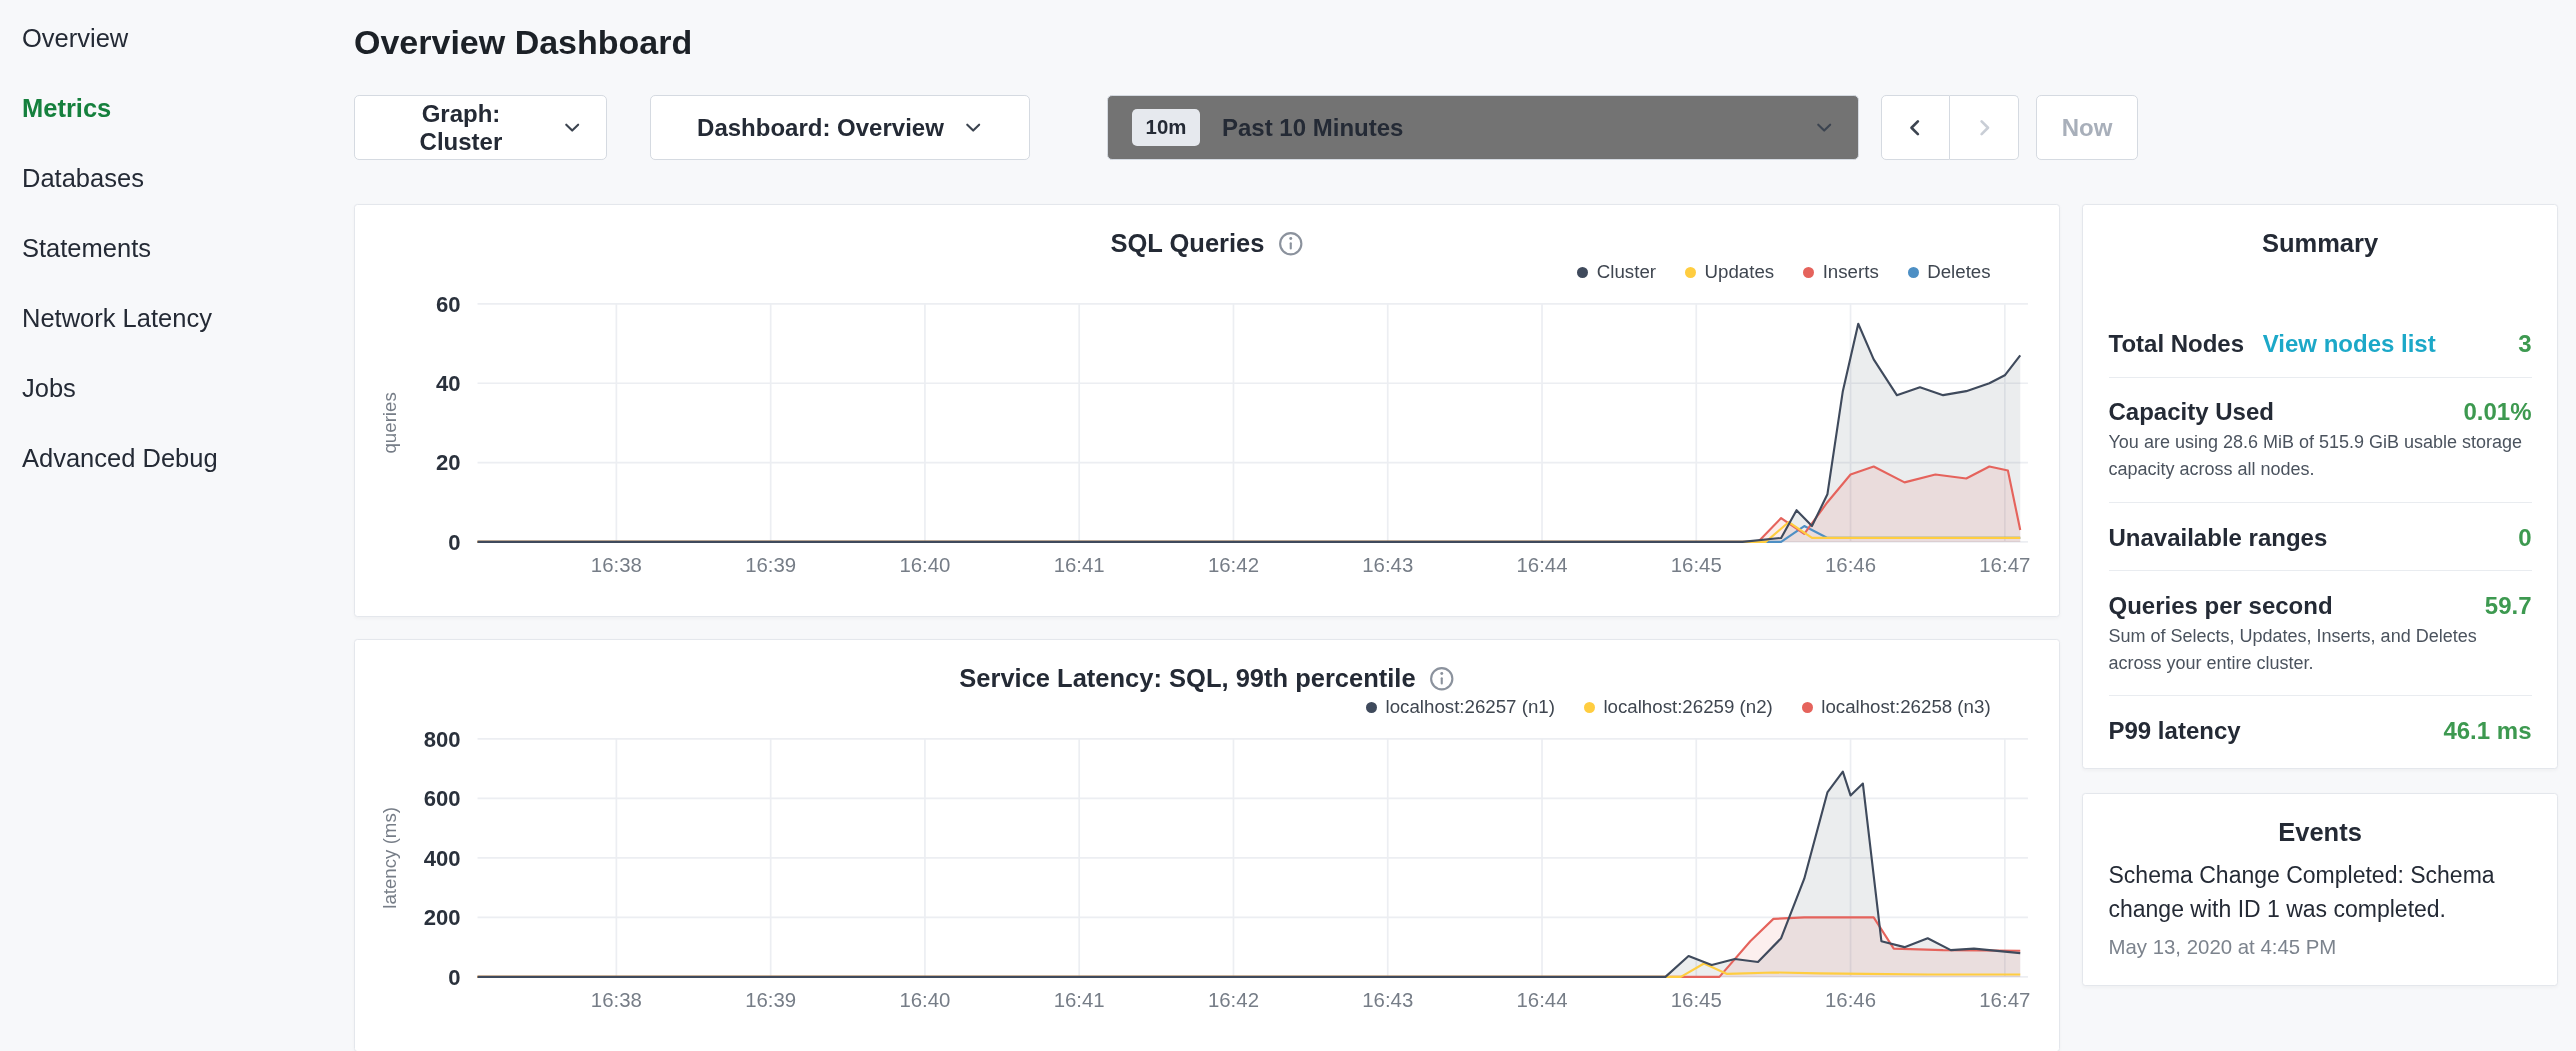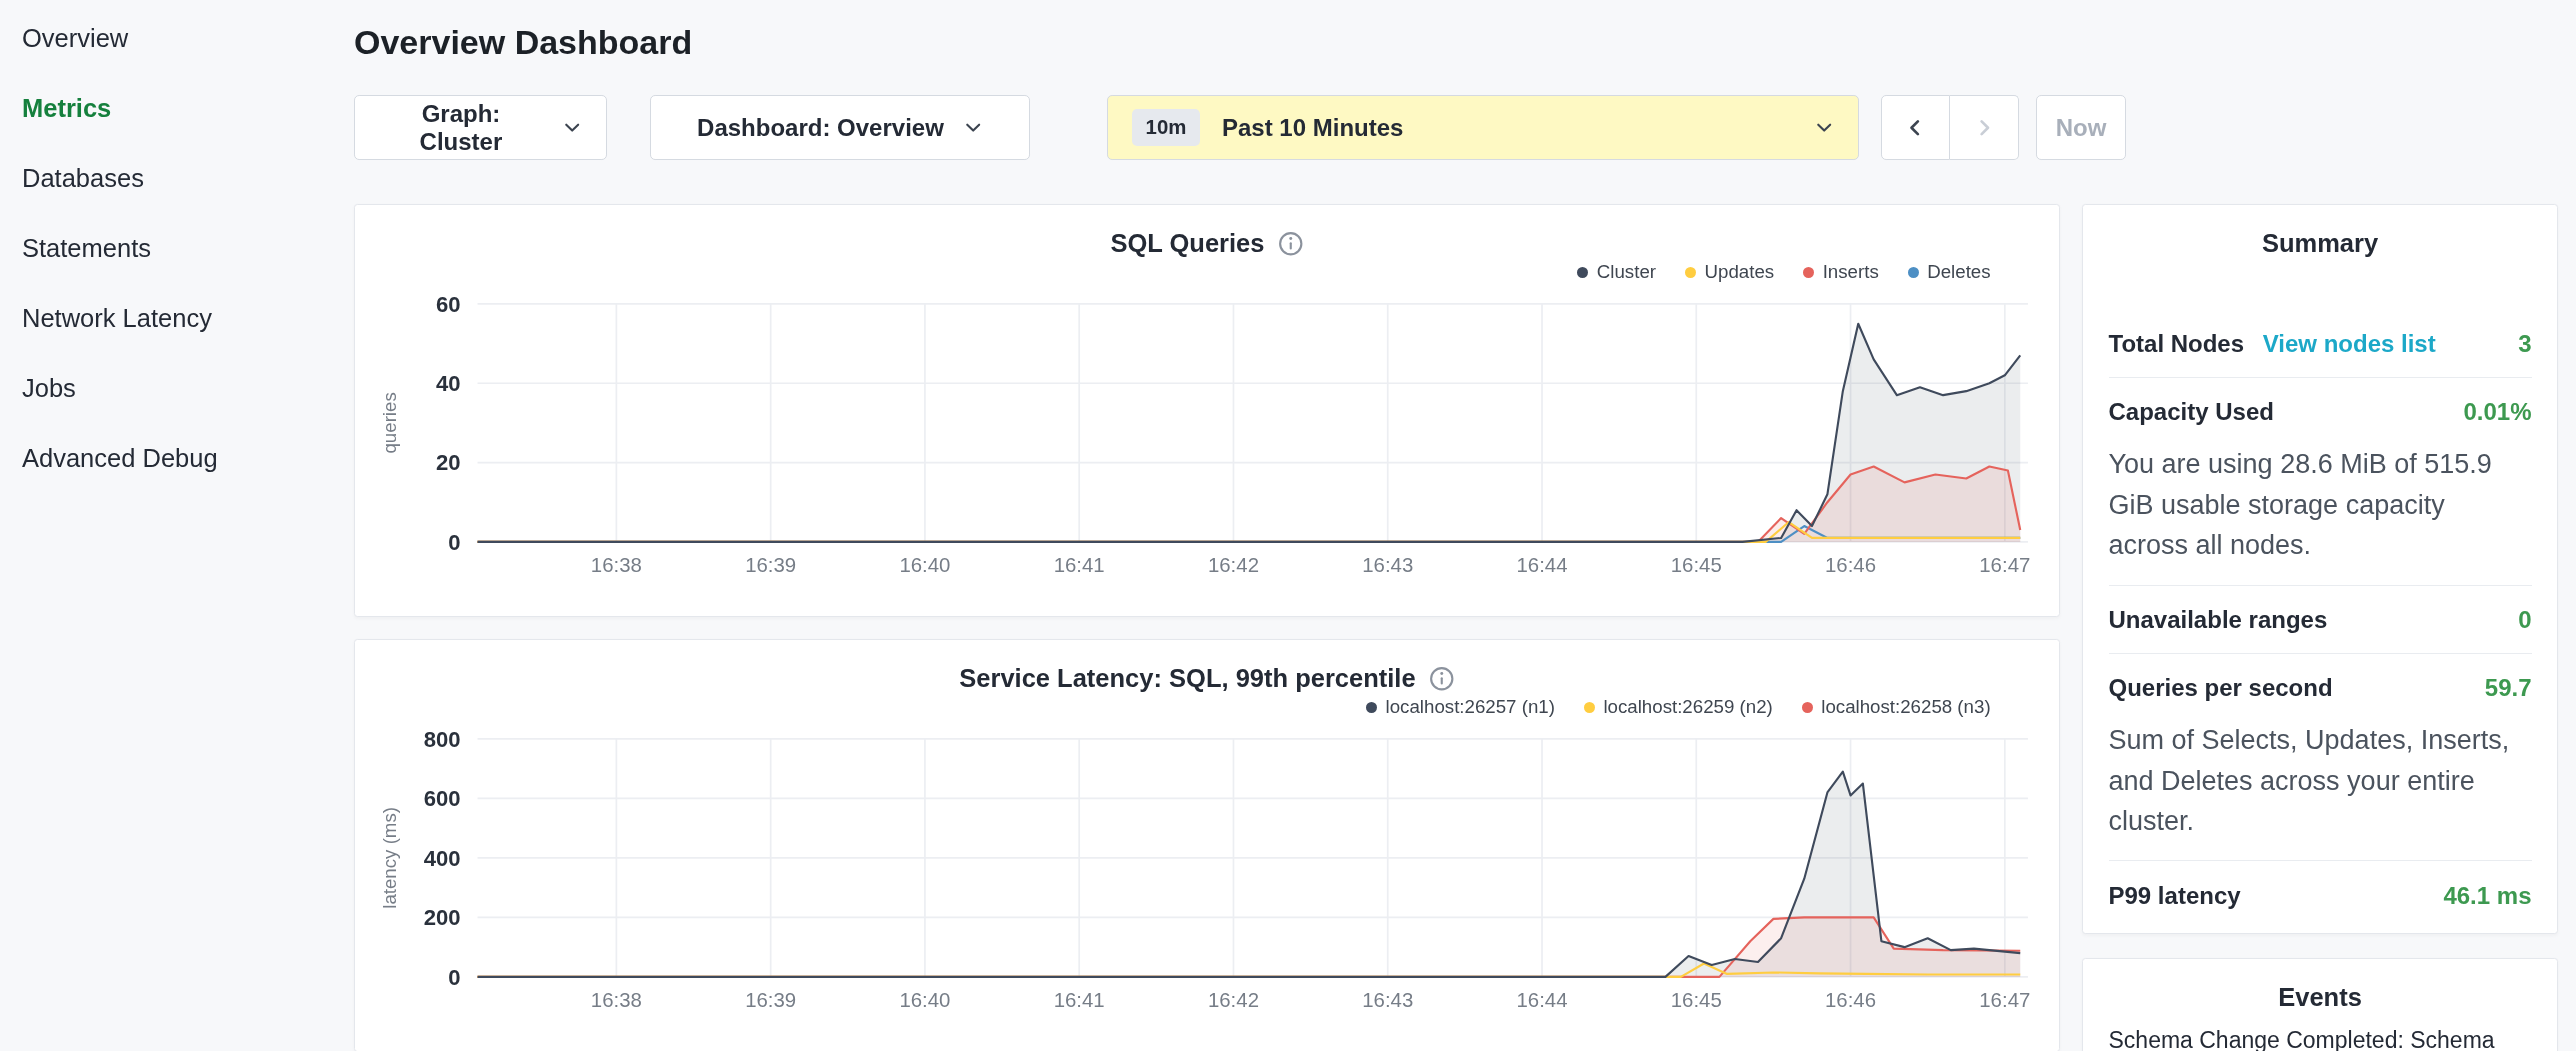--- a/index.html
+++ b/index.html
@@ -30,40 +30,40 @@
     background: #fff; border: 1.7px solid #d5dae1; border-radius: 5.1px;
     height: 65px; display: inline-flex; align-items: center; justify-content: center;
     font-size: 24px; font-weight: 600; color: #242a35; cursor: pointer; padding: 0 24px;
   }
   .dropdown-btn { gap: 18.7px; }
   .btn-graph { width: 253px; }
   .btn-dashboard { width: 380px; margin-left: 43px; }
   .chev { width: 20.4px; height: 20.4px; color: #3c4450; flex: 0 0 auto; }
   .time-picker {
     margin-left: 77px; width: 752px; height: 65px;
-    background: #fef9c3; border: 1.7px solid #d5dae1; border-radius: 5.1px;
+    background: #737373; border: 1.7px solid #d5dae1; border-radius: 5.1px;
     display: flex; align-items: center; padding: 0 24px; gap: 22px; cursor: pointer;
   }
   .time-badge {
     background: #e6e9ee; border-radius: 5.1px; padding: 6.8px 13.6px;
     font-size: 20.4px; font-weight: 700; color: #242a35;
   }
   .time-label { font-size: 24px; font-weight: 700; color: #242a35; }
   .time-picker .chev { margin-left: auto; }
   .arrow-group { display: flex; margin-left: 22px; }
   .arrow-btn {
     width: 69px; height: 65px; background: #fff; border: 1.7px solid #d5dae1;
     display: flex; align-items: center; justify-content: center; cursor: pointer;
   }
   .arrow-btn.prev { border-radius: 5.1px 0 0 5.1px; }
   .arrow-btn.next { border-radius: 0 5.1px 5.1px 0; border-left: none; }
   .arrow-btn .chev { width: 25.5px; height: 25.5px; }
   .arrow-btn.disabled .chev { color: #c9ced6; }
   .now-btn {
-    margin-left: 17px; width: 90px; color: #a8afba; font-weight: 600;
+    margin-left: 17px; width: 102px; color: #a8afba; font-weight: 600;
   }
 
   
   .content { display: flex; gap: 22px; }
   .card {
     background: #fff; border: 1.7px solid #e4e7ec; border-radius: 3.4px;
     box-shadow: 0 1.7px 3.4px rgba(0,0,0,0.03);
   }
   .charts-col { width: 1706px; flex: 0 0 1706px; display: flex; flex-direction: column; gap: 22px; }
   .chart-card { height: 413px; padding: 24px 20.4px 13.6px 20.4px; }
@@ -79,21 +79,21 @@
   .right-col { width: 476px; flex: 0 0 476px; display: flex; flex-direction: column; gap: 24px; }
   .panel { padding: 24px 25.5px 5.1px 25.5px; }
   .panel-title { text-align: center; font-size: 25.5px; font-weight: 700; color: #242a35; margin: 0 0 12px 0; }
   .summary-row { border-bottom: 1.7px solid #e9ecf0; padding: 20.4px 0 18.7px 0; }
   .summary-row:last-child { border-bottom: none; }
   .summary-head { display: flex; align-items: baseline; justify-content: space-between; }
   .summary-label-group { display: flex; align-items: baseline; gap: 18.7px; }
   .summary-label { font-size: 24px; font-weight: 700; color: #242a35; }
   .summary-link { font-size: 24px; font-weight: 600; color: #1ca8c8; cursor: pointer; text-decoration: none; margin-top: 40px; }
   .summary-value { font-size: 24px; font-weight: 700; color: #3d9950; white-space: nowrap; }
-  .summary-desc { font-size: 27px; color: #4b535e; line-height: 1.5; margin-top: 18px; }
+  .summary-desc { font-size: 18px; color: #4b535e; line-height: 1.5; margin-top: 3px; }
   .events-panel { padding-bottom: 25.5px; }
   .event-text { font-size: 23px; color: #242a35; line-height: 1.45; margin-top: 12px; }
   .event-time { font-size: 20.4px; color: #7c838d; margin-top: 10.2px; }
 </style>
 </head>
 <body>
 
 <div class="app">
 
   <nav class="sidebar">

